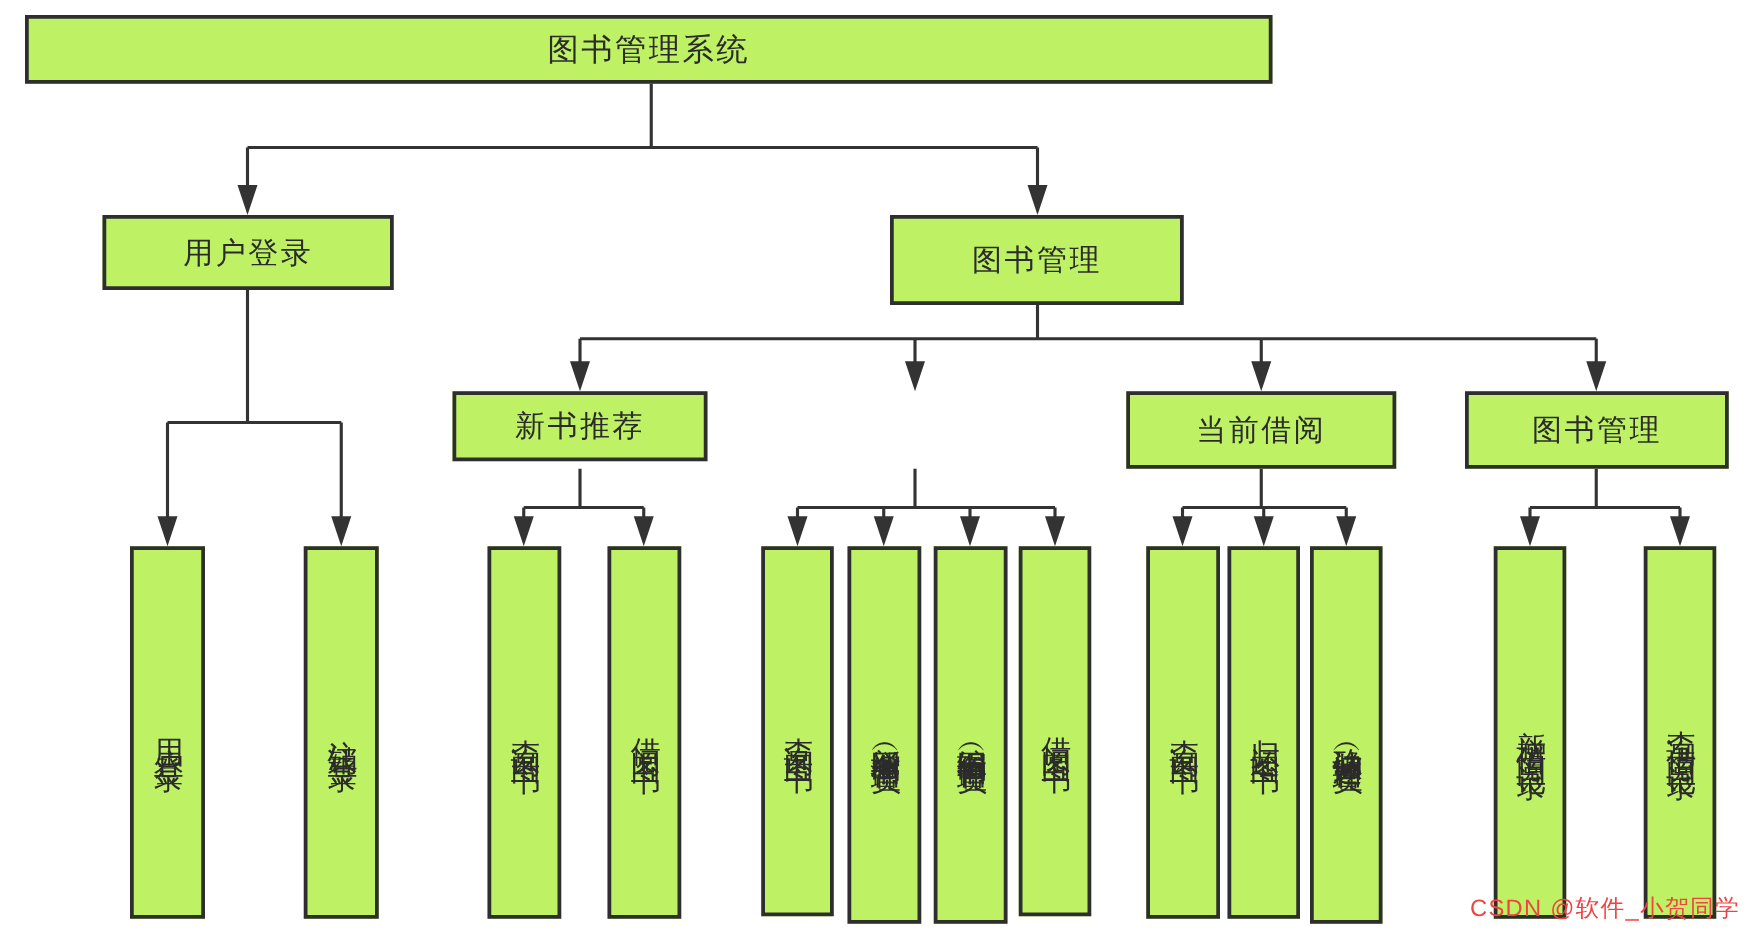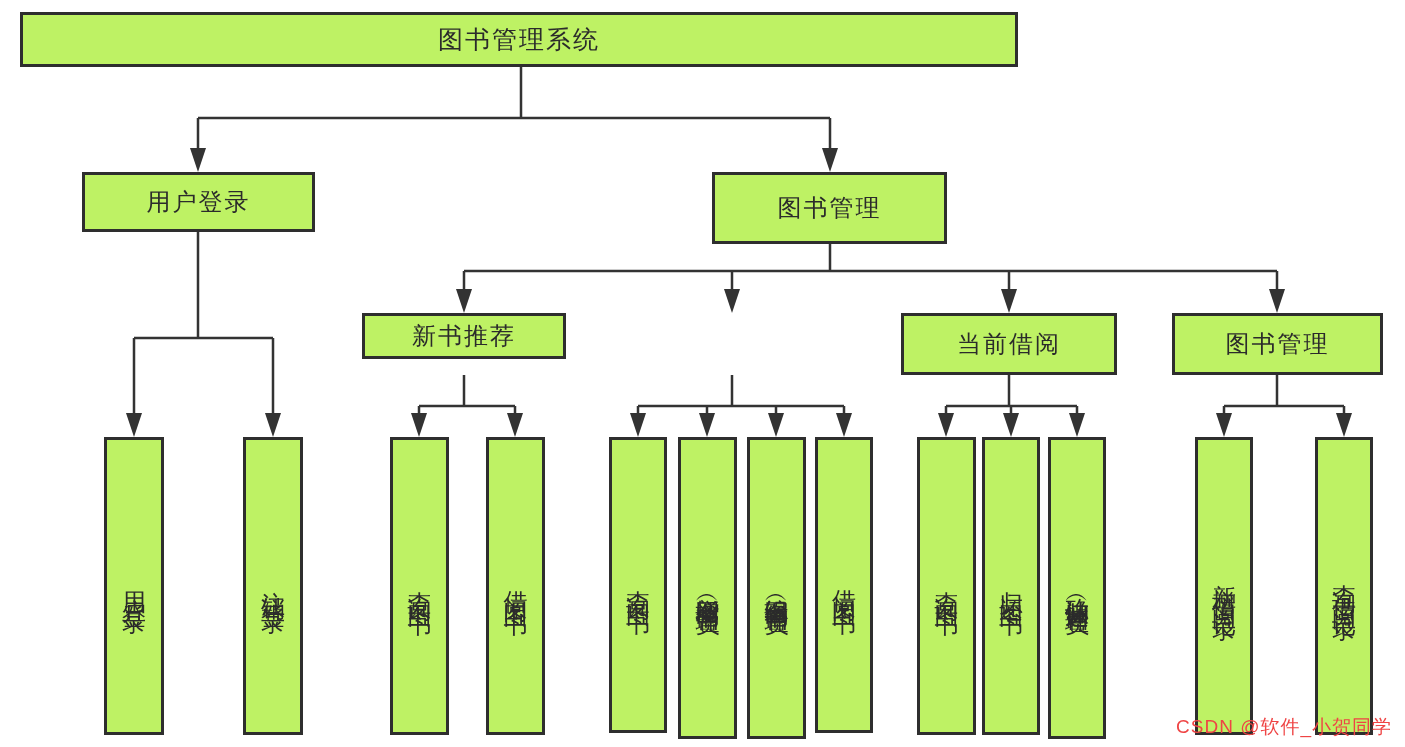--- a/index.html
+++ b/index.html
@@ -96,21 +96,21 @@
       <polygon points="1216,413 1232,413 1224,437"></polygon>
       <polygon points="1336,413 1352,413 1344,437"></polygon>
     </g>
   </svg>
 
   <div class="box h-box root-box" style="left:20px; top:12px; width:998px; height:55px;">图书管理系统</div>
 
   <div class="box h-box" style="left:82px; top:172px; width:233px; height:60px;">用户登录</div>
   <div class="box h-box" style="left:712px; top:172px; width:235px; height:72px;">图书管理</div>
 
-  <div class="box h-box" style="left:362px; top:313px; width:204px; height:46px;">新书推荐</div>
+  <div class="box h-box" style="left:362px; top:313px; width:204px; height:56px;">新书推荐</div>
   <div class="box h-box" style="left:901px; top:313px; width:216px; height:62px;">当前借阅</div>
   <div class="box h-box" style="left:1172px; top:313px; width:211px; height:62px;">图书管理</div>
 
   <div class="box v-box" style="left:104px; top:437px; width:60px; height:298px;">用户登录</div>
   <div class="box v-box" style="left:243px; top:437px; width:60px; height:298px;">注销登录</div>
 
   <div class="box v-box" style="left:390px; top:437px; width:59px; height:298px;">查询图书</div>
   <div class="box v-box" style="left:486px; top:437px; width:59px; height:298px;">借阅图书</div>
 
   <div class="box v-box" style="left:609px; top:437px; width:58px; height:296px;">查询图书</div>

